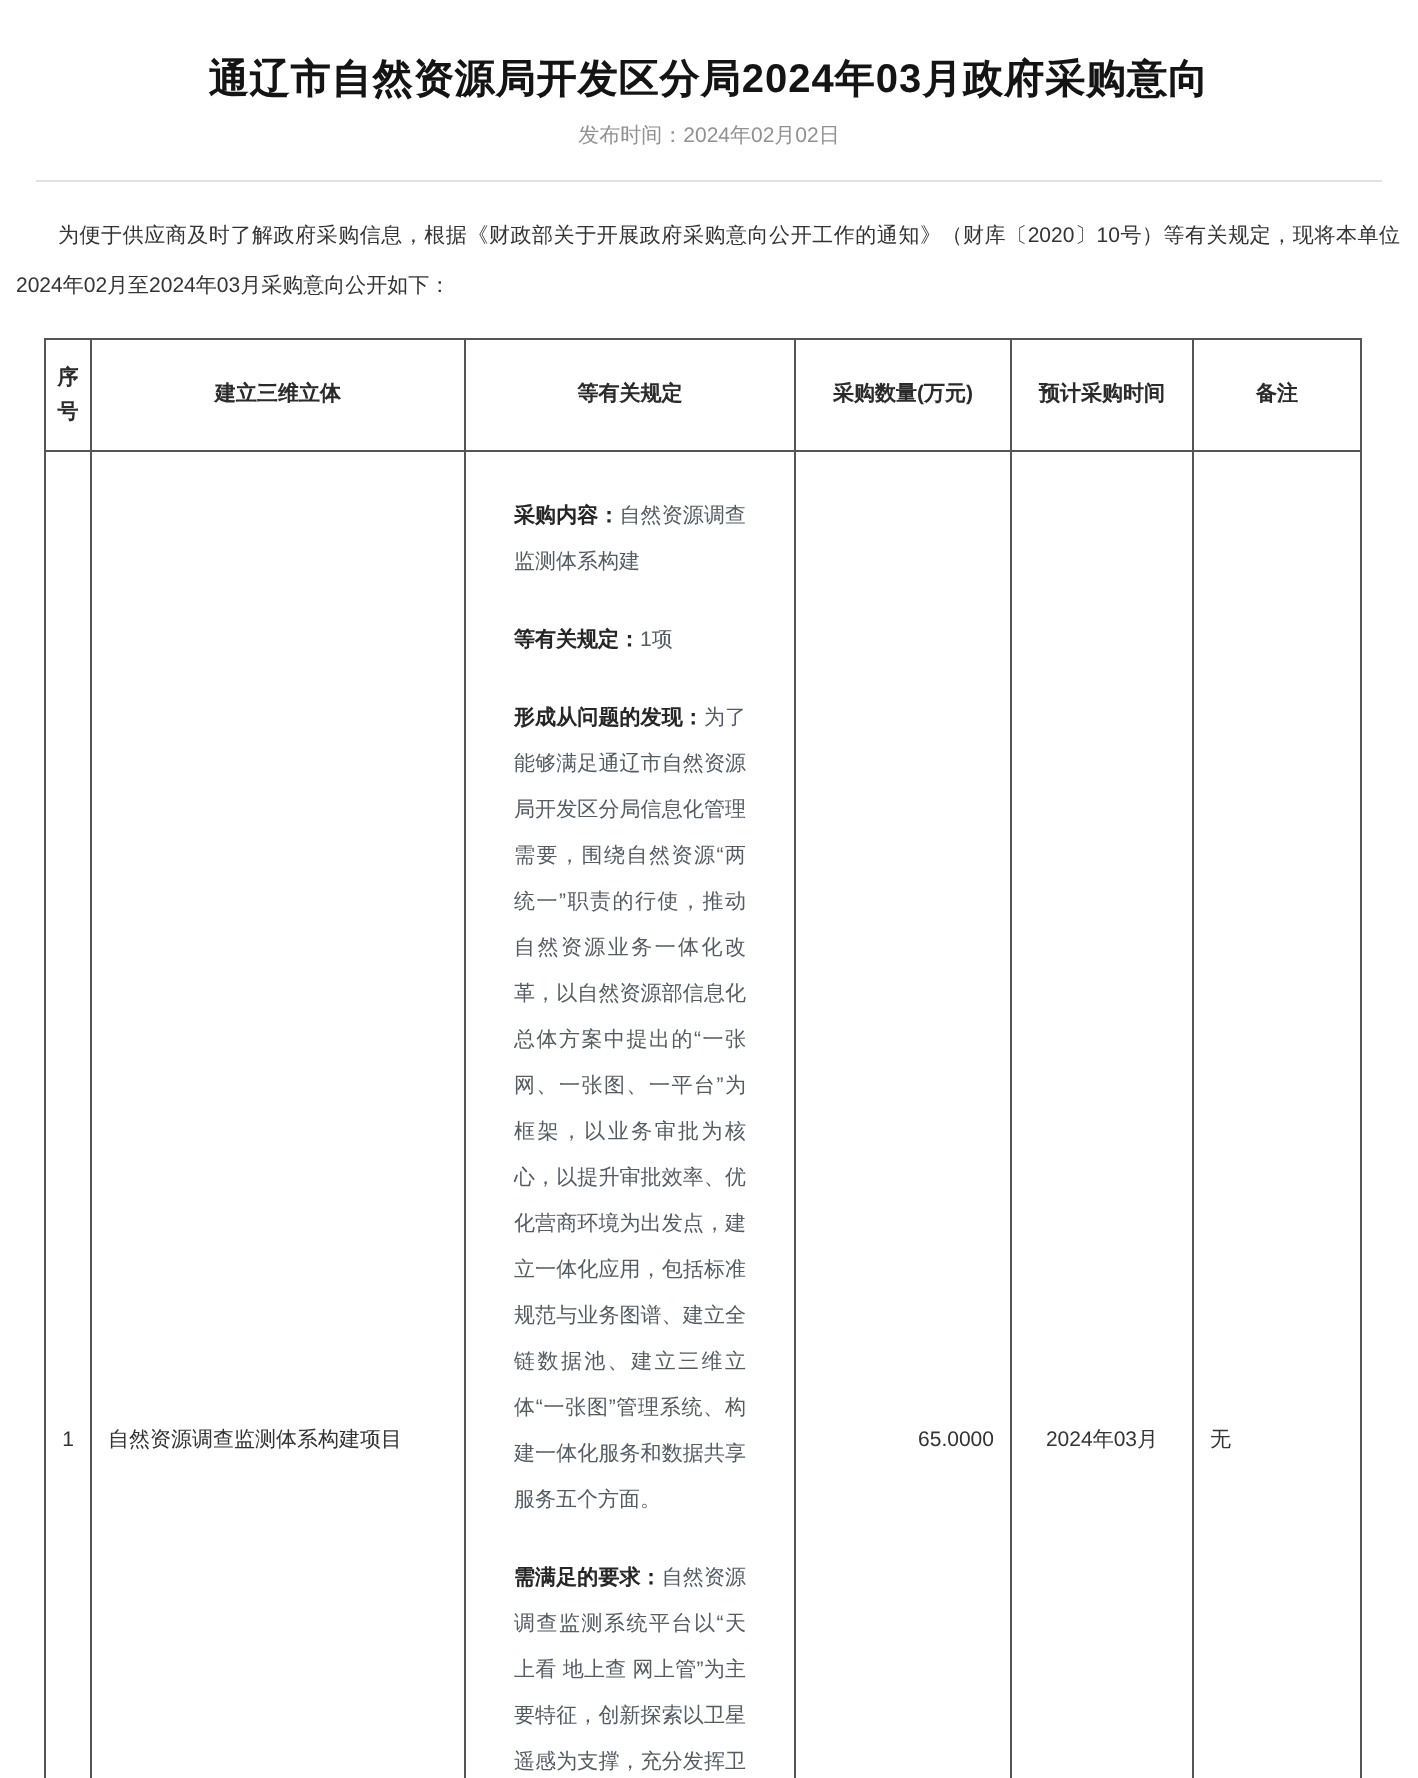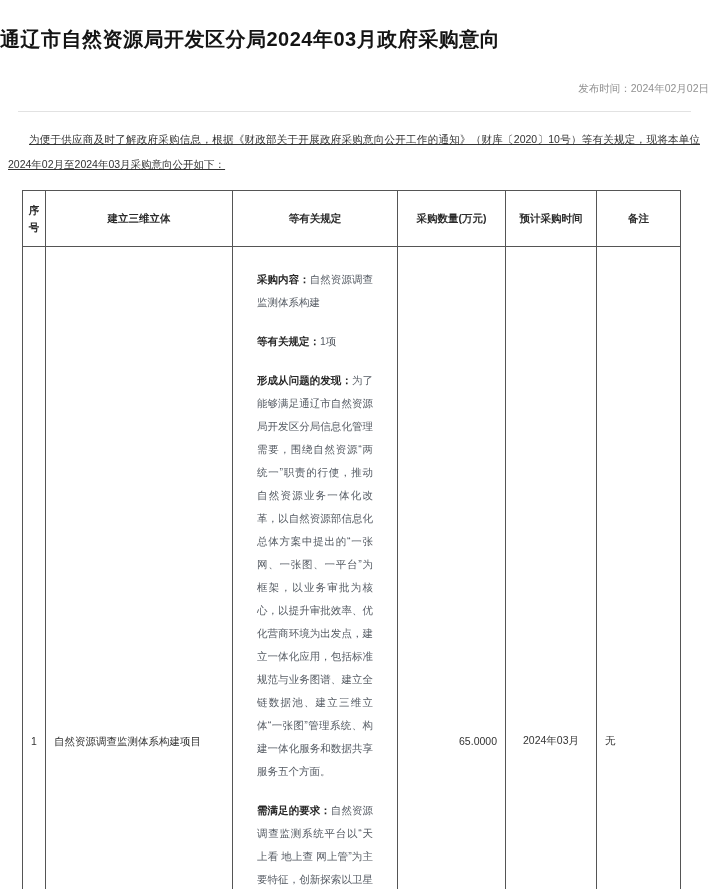--- a/index.html
+++ b/index.html
@@ -9,46 +9,45 @@
   }
   body {
     width: 709px;
     height: 889px;
     overflow: hidden;
     font-family: "Liberation Sans", "DejaVu Sans", sans-serif;
     color: #333;
     position: relative;
   }
   .doc-title {
-    text-align: left;
+    text-align: center;
     font-size: 20px;
     font-weight: bold;
     color: #141414;
     padding-top: 26px;
     letter-spacing: 0.5px;
   }
   .pub-date {
-    text-align: right;
+    text-align: center;
     font-size: 10.5px;
     color: #919191;
-    margin-top: 29px;
+    margin-top: 8px;
   }
   .divider {
     height: 0;
     border-top: 1px solid #e2e2e2;
     margin: 15px 18px 0 18px;
   }
   .intro {
     margin: 15px 9px 0 8px;
     font-size: 10.5px;
     line-height: 25px;
     color: #333;
     text-indent: 2em;
     text-align: justify;
-    text-decoration: underline;
   }
   table.intent-table {
     border-collapse: collapse;
     table-layout: fixed;
     margin: 13px 0 0 22px;
     width: 658px;
   }
   .intent-table th, .intent-table td {
     border: 1px solid #555;
     font-size: 10.5px;

